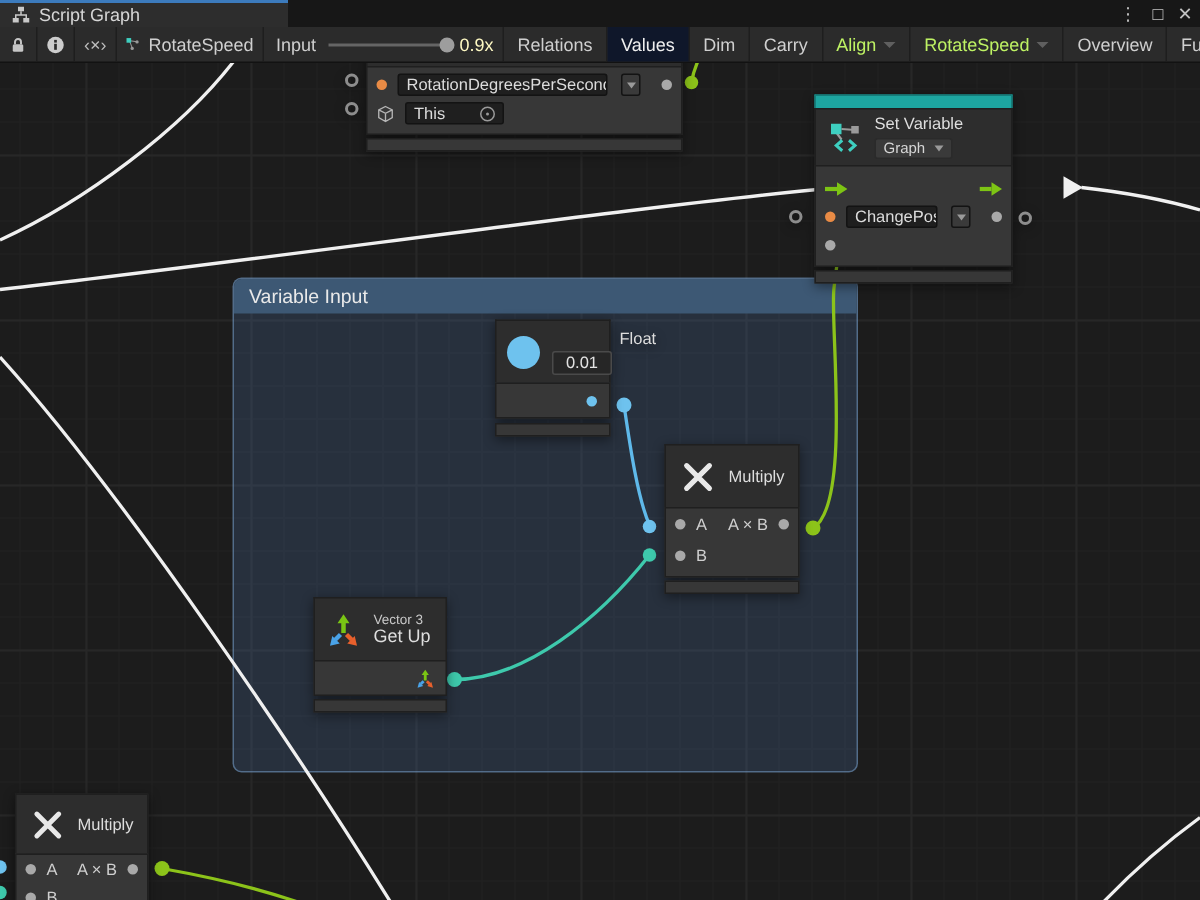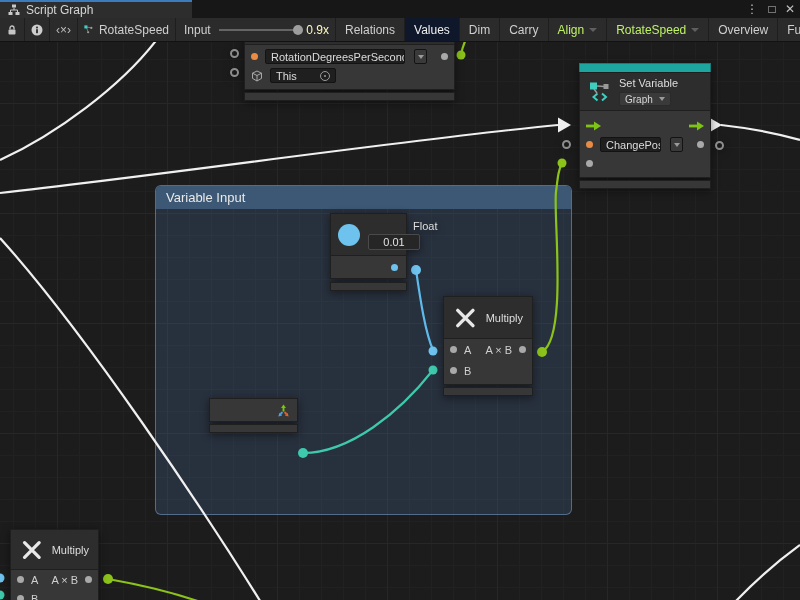--- a/index.html
+++ b/index.html
@@ -68,21 +68,21 @@
   .rgrp { display:flex; align-items:center; gap:7px; }
 
   
   #setvar .tealbar { height:9px; background:#1da5a0; border:1px solid #157d7a; border-bottom:none; }
   .chip { background:#3a3a3a; border:1px solid #2a2a2a; border-radius:2px; height:14px; display:inline-flex;
     align-items:center; padding:0 5px; font-size:10px; color:#d6d6d6; }
   .chip .caret { margin-left:6px; border-left-width:3.5px; border-right-width:3.5px; border-top-width:4px; }
 
   
   #floatnode .circle-icon { width:22px; height:22px; border-radius:50%; background:#6ec2ee; flex:none; }
-  .valuebox { background:#262626; border:1px solid #4a4a4a; border-radius:2px; height:16px; width:52px;
+  .valuebox { background:#262626; border:1px solid #4a4a4a; border-radius:2px; height:16px; width:40px;
     display:flex; align-items:center; justify-content:center; font-size:11px; color:#e2e2e2; }
 
   .objpick { width:10px; height:10px; border:1px solid #9a9a9a; border-radius:50%; position:relative; margin-left:auto; flex:none; }
   .objpick::after { content:""; position:absolute; left:3px; top:3px; width:2px; height:2px; border-radius:50%; background:#9a9a9a; }
 
   .subtitle { font-size:9px; color:#c9c9c9; line-height:10px; }
   .title12 { font-size:12px; color:#dedede; line-height:13px; }
   .title11 { font-size:11px; color:#dedede; line-height:12px; }
 </style>
 </head>
@@ -234,21 +234,21 @@
             <span>This</span>
             <span class="objpick"></span>
           </div>
         </div>
       </div>
       <div class="nfoot"></div>
       <div class="hollow" style="left:-14px; top:45px;"></div>
       <div class="hollow" style="left:-14px; top:64px;"></div>
     </div>
 
-    <div class="node" id="setvar" style="left:579px; top:21px; width:132px;">
+    <div class="node" id="setvar" style="left:543px; top:21px; width:132px;">
       <div class="tealbar"></div>
       <div class="nhead" style="height:38px;">
         <svg width="22" height="22" viewBox="0 0 22 22">
           <line x1="8" y1="5" x2="15" y2="5.5" stroke="#9a9a9a" stroke-width="1.5"></line>
           <line x1="5" y1="8" x2="8" y2="12" stroke="#9a9a9a" stroke-width="1.5"></line>
           <rect x="1" y="1.5" width="7" height="7" fill="#3ecfc0"></rect>
           <rect x="14.5" y="3" width="5" height="5" fill="#9a9a9a"></rect>
           <path d="M8.5 12.5L4.5 16 8.5 19.5 M13 12.5L17 16 13 19.5" stroke="#3ecfc0" stroke-width="2" fill="none"></path>
         </svg>
         <div>
@@ -325,20 +325,34 @@
         </div>
         <div class="prow" style="height:21px;">
           <span class="pdot"></span>
             <span>B</span>
         </div>
       </div>
       <div class="nfoot"></div>
     </div>
 
     <div class="node" style="left:209px; top:356px; width:89px;">
+      <div class="nhead" style="height:42px; padding:0 7px;">
+        <svg width="24" height="24" viewBox="0 0 24 24">
+          <path d="M12 14V7" stroke="#7ac514" stroke-width="3"></path>
+            <polygon points="12,1.5 8,7.5 16,7.5" fill="#7ac514"></polygon>
+          <path d="M10 15l-3.5 3.5" stroke="#4aa3e8" stroke-width="3"></path>
+            <polygon points="3,22.5 9.5,21 4.5,16" fill="#4aa3e8"></polygon>
+          <path d="M14 15l3.5 3.5" stroke="#e8602c" stroke-width="3"></path>
+            <polygon points="21,22.5 14.5,21 19.5,16" fill="#e8602c"></polygon>
+        </svg>
+        <div>
+          <div class="subtitle">Vector 3</div>
+          <div class="title12">Get Up</div>
+        </div>
+      </div>
       <div class="nbody" style="height:24px; display:flex; align-items:center; justify-content:flex-end; padding:0 7px;">
         <svg width="13" height="13" viewBox="0 0 24 24">
           <path d="M12 14V7" stroke="#7ac514" stroke-width="3.5"></path>
             <polygon points="12,1 7.5,7.5 16.5,7.5" fill="#7ac514"></polygon>
           <path d="M10 15l-3.5 3.5" stroke="#4aa3e8" stroke-width="3.5"></path>
             <polygon points="2.5,23 9.5,21 4.5,16" fill="#4aa3e8"></polygon>
           <path d="M14 15l3.5 3.5" stroke="#e8602c" stroke-width="3.5"></path>
             <polygon points="21.5,23 14.5,21 19.5,16" fill="#e8602c"></polygon>
         </svg>
       </div>

